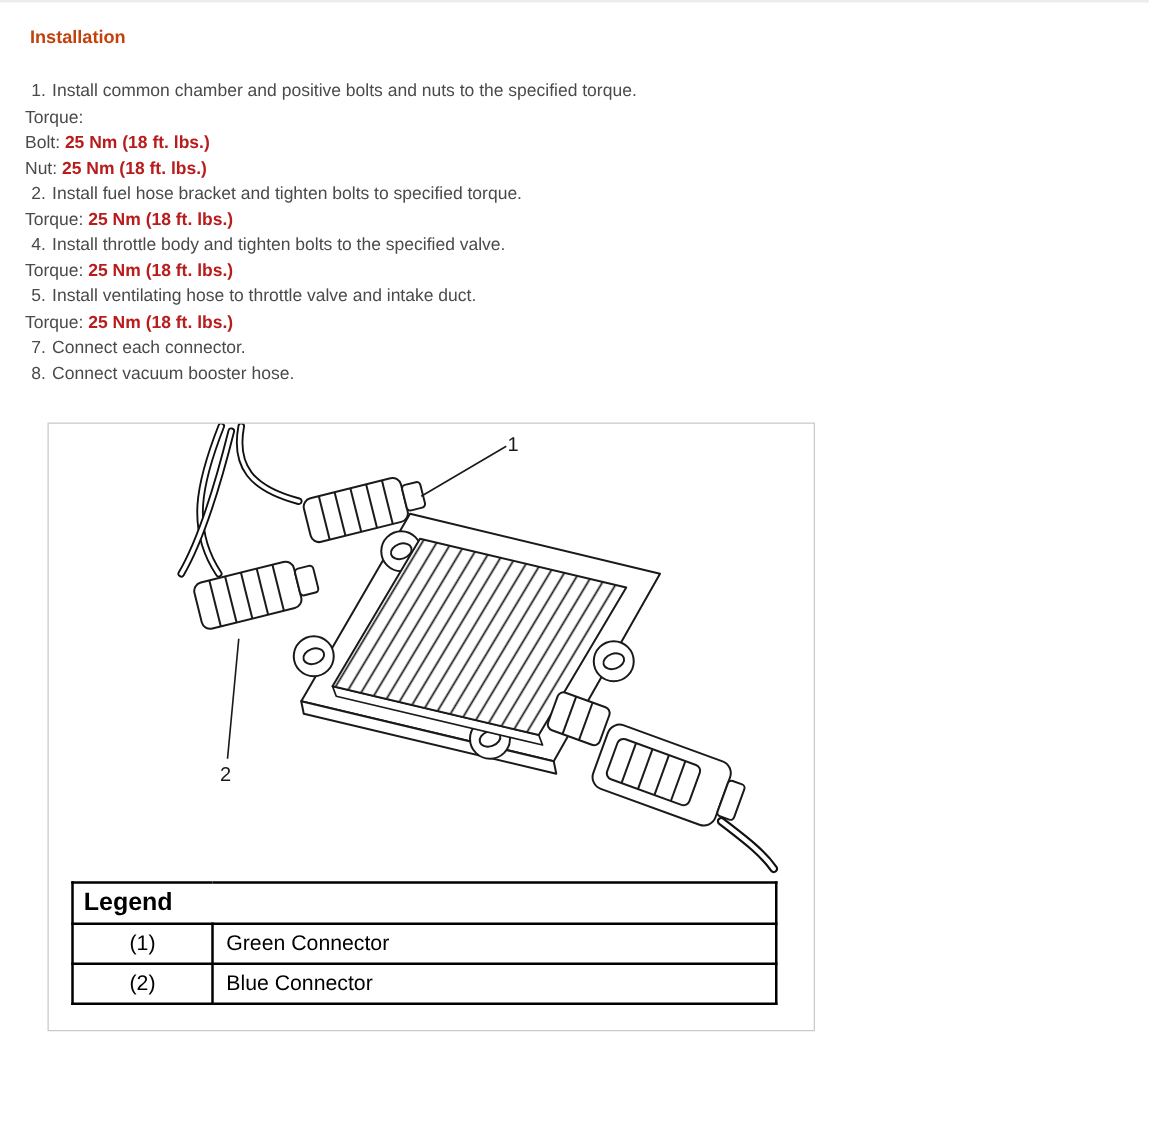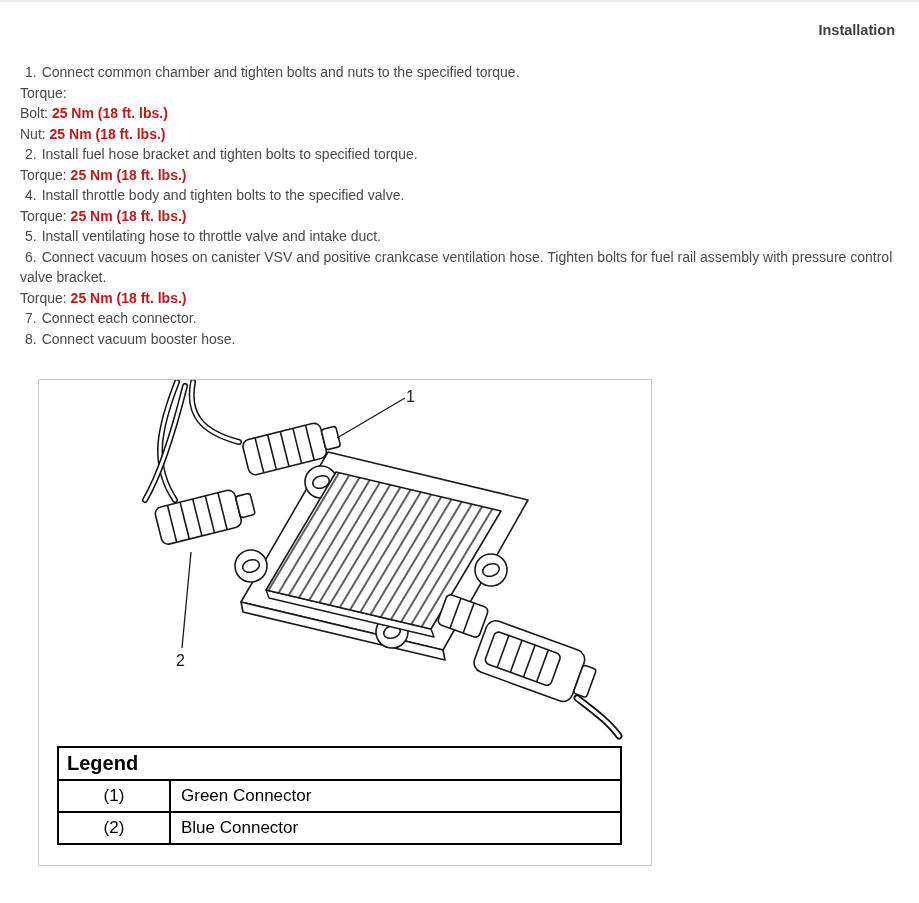--- a/index.html
+++ b/index.html
@@ -8,23 +8,22 @@
     width: 919px;
     min-height: 903px;
     font-family: "Liberation Sans", sans-serif;
     color: #4a4a4a;
     border-top: 2px solid #ececec;
   }
   .content { padding: 18px 24px 0 20px; }
   .heading {
     font-size: 14.5px;
     font-weight: 700;
-    color: #404040;
+    color: #c2410c;
     margin: 2px 0 24px 4px;
-    text-align: right;
   }
   .steps { font-size: 14px; line-height: 20.5px; }
   .step-line .num { margin-left: 5px; margin-right: 5px; }
   .detail { margin-left: 0; }
   .detail b { color: #b91c1c; font-weight: 700; }
   .figure-box {
     width: 614px;
     margin: 30px 0 6px 18px;
     border: 1px solid #c9c9c9;
     background: #ffffff;
@@ -58,21 +57,21 @@
 </head>
 <body>
 
 <div class="content">
 
   <div class="heading">Installation</div>
 
   <div class="steps">
 
     <div>
-      <div class="step-line"><span class="num">1.</span><span>Connect common chamber and tighten bolts and nuts to the specified torque.</span></div>
+      <div class="step-line"><span class="num">1.</span><span>Install common chamber and positive bolts and nuts to the specified torque.</span></div>
       <div class="detail"><span>Torque:</span><b></b></div>
       <div class="detail"><span>Bolt: </span><b>25 Nm (18 ft. lbs.)</b></div>
       <div class="detail"><span>Nut: </span><b>25 Nm (18 ft. lbs.)</b></div>
     </div>
 
     <div>
       <div class="step-line"><span class="num">2.</span><span>Install fuel hose bracket and tighten bolts to specified torque.</span></div>
     </div>
 
     <div>
@@ -82,21 +81,20 @@
     <div>
       <div class="step-line"><span class="num">4.</span><span>Install throttle body and tighten bolts to the specified valve.</span></div>
       <div class="detail"><span>Torque: </span><b>25 Nm (18 ft. lbs.)</b></div>
     </div>
 
     <div>
       <div class="step-line"><span class="num">5.</span><span>Install ventilating hose to throttle valve and intake duct.</span></div>
     </div>
 
     <div>
-      <div class="step-line"><span class="num">6.</span><span>Connect vacuum hoses on canister VSV and positive crankcase ventilation hose. Tighten bolts for fuel rail assembly with pressure control valve bracket.</span></div>
       <div class="detail"><span>Torque: </span><b>25 Nm (18 ft. lbs.)</b></div>
     </div>
 
     <div>
       <div class="step-line"><span class="num">7.</span><span>Connect each connector.</span></div>
     </div>
 
     <div>
       <div class="step-line"><span class="num">8.</span><span>Connect vacuum booster hose.</span></div>
     </div>

